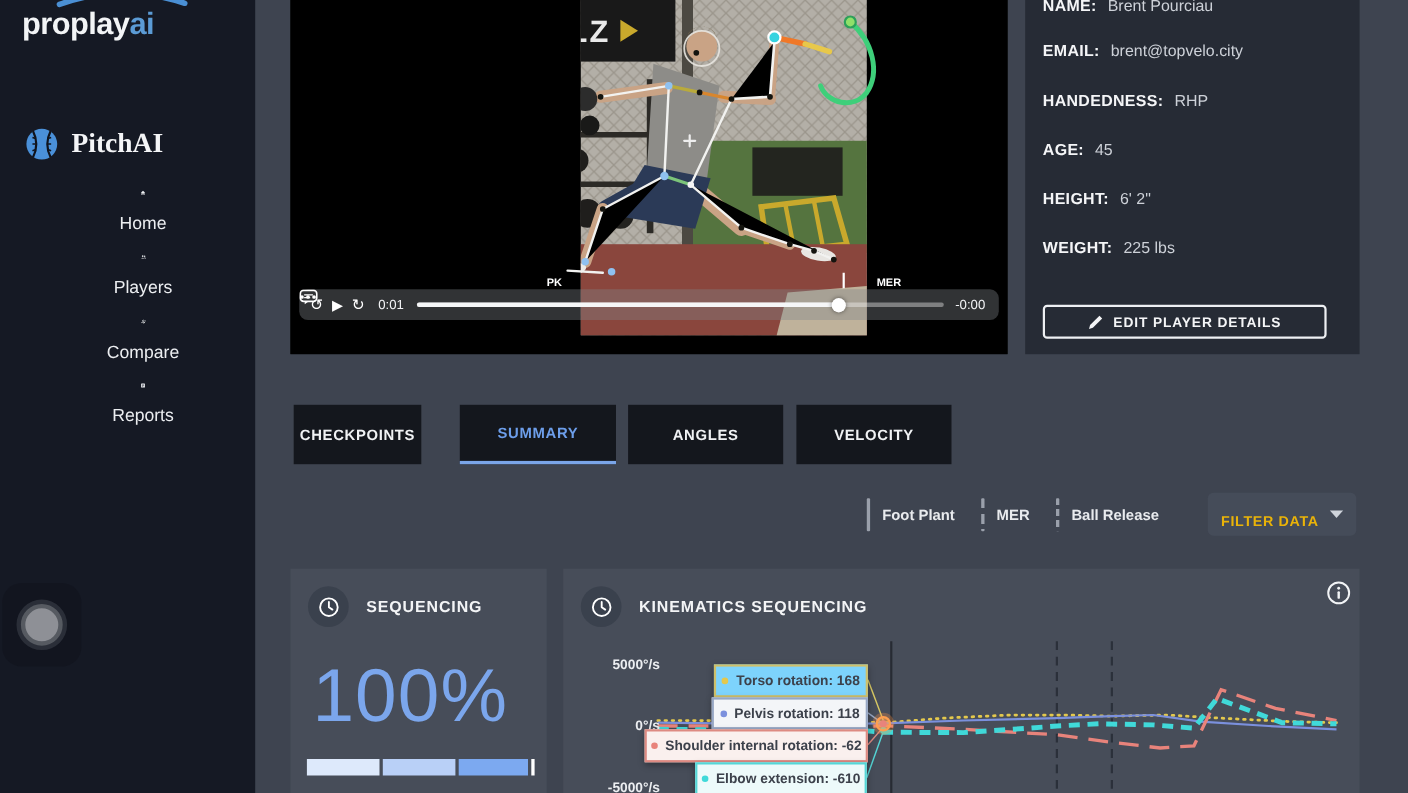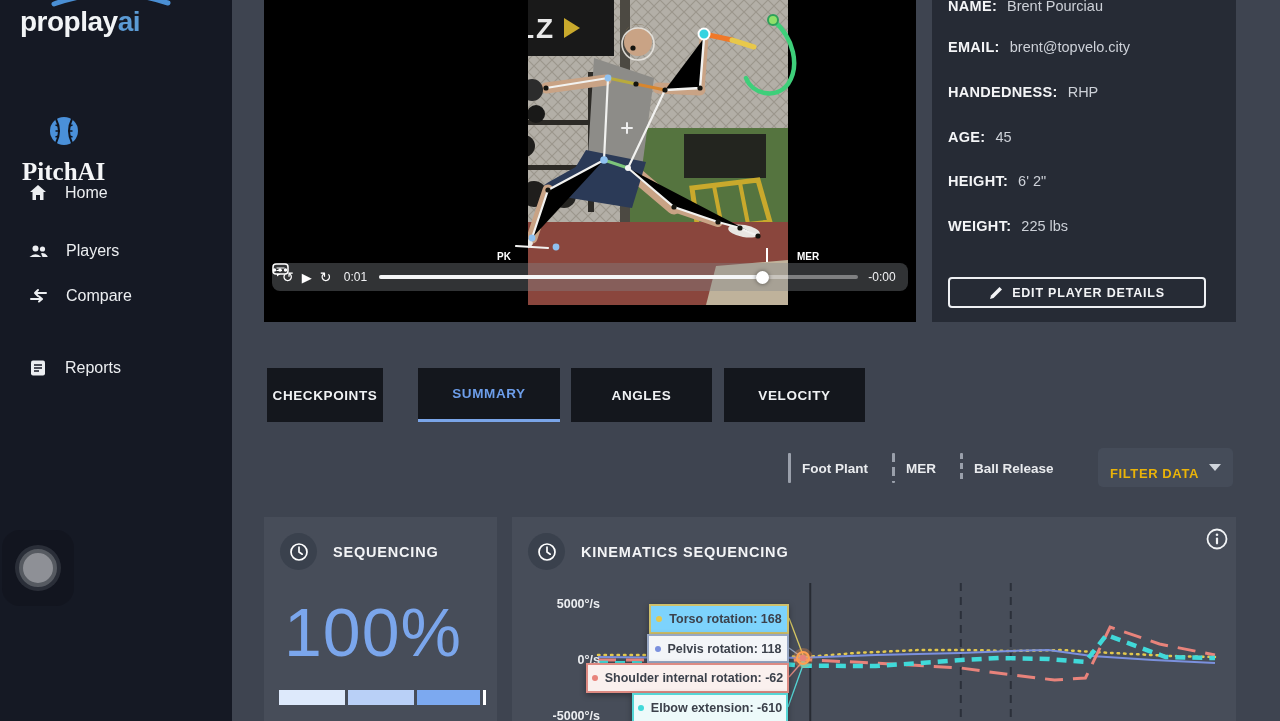--- a/index.html
+++ b/index.html
@@ -5,23 +5,23 @@
   * { margin:0; padding:0; box-sizing:border-box; }
   html,body { background:#2b2f38; }
   body { font-family:"Liberation Sans", sans-serif; }
   .app { position:relative; width:1280px; height:721px; overflow:hidden; background:#3e4450; }
 
   
   .sidebar { position:absolute; left:0; top:0; width:232px; height:721px; background:#151924; overflow:hidden; }
   .logo { position:absolute; left:18px; top:-6px; width:170px; height:52px; }
   .logo-text { position:absolute; left:2px; top:12px; font-size:28px; font-weight:bold; letter-spacing:-0.5px; color:#f2f4f6; }
   .logo-text .ai { color:#5b9bd5; }
-  .brand-row { position:absolute; left:22px; top:115px; display:flex; align-items:center; gap:11px;flex-direction:column; }
+  .brand-row { position:absolute; left:22px; top:115px; display:flex; align-items:center; gap:11px; }
   .brand-name { font-family:"Liberation Serif", serif; font-weight:bold; font-size:25px; color:#f4f5f7; }
-  .nav-item { position:absolute; left:0; width:232px; height:40px; display:flex; align-items:center; gap:17px; padding-left:28px; cursor:pointer; }
+  .nav-item { position:absolute; left:0; width:232px; height:40px; display:flex; align-items:center; gap:17px; padding-left:28px; cursor:pointer;flex-direction:column; }
   .nav-item .lbl { font-size:16px; color:#eceef1; }
   .recorder { position:absolute; left:2px; top:530px; width:72px; height:76px; border-radius:18px; background:rgba(16,19,28,0.55); }
   .recorder .dot { position:absolute; left:17px; top:19px; width:38px; height:38px; border-radius:50%; background:#8e9096; border:4px solid #565a61; box-shadow:0 0 0 4px rgba(90,95,103,0.35); }
 
   
   .video-panel { position:absolute; left:264px; top:0; width:652px; height:322px; background:#000; }
   .video-panel svg { position:absolute; left:0; top:0; }
   .controls { position:absolute; left:8px; top:263px; width:636px; height:28px; border-radius:8px; background:rgba(128,133,140,0.38); display:flex; align-items:center; padding:0 10px; gap:8px; }
   .ctl-glyph { color:#fff; font-size:14px; line-height:1; cursor:pointer; }
   .ctl-play { font-size:13px; }
@@ -117,21 +117,21 @@
     </div>
     <div class="nav-item" style="top:231px">
       <svg width="21" height="20" viewBox="0 0 21 20">
         <circle cx="7.5" cy="7.5" r="3" fill="#eceef1"></circle>
           <circle cx="14.5" cy="8" r="2.6" fill="#eceef1"></circle>
         <path d="M1.5 16 Q 7.5 10.5 13.5 16 Z" fill="#eceef1"></path>
           <path d="M13 12.2 Q 17.5 11 19.8 16 L14.5 16 Z" fill="#eceef1"></path>
       </svg>
       <span class="lbl">Players</span>
     </div>
-    <div class="nav-item" style="top:276px">
+    <div class="nav-item" style="top:290px">
       <svg width="21" height="20" viewBox="0 0 21 20">
         <path d="M18 7 L7 7 M7 7 L10 4 M7 7 L10 10" stroke="#eceef1" stroke-width="2" fill="none" stroke-linecap="round" stroke-linejoin="round"></path>
         <path d="M3 13 L14 13 M14 13 L11 10.5 M14 13 L11 15.5" stroke="#eceef1" stroke-width="2" fill="none" stroke-linecap="round" stroke-linejoin="round"></path>
       </svg>
       <span class="lbl">Compare</span>
     </div>
     <div class="nav-item" style="top:348px">
       <svg width="20" height="20" viewBox="0 0 20 20">
         <rect x="3" y="2.5" width="14" height="15" rx="2" fill="#eceef1"></rect>
         <path d="M6 7 H14 M6 10 H14 M6 13 H11" stroke="#151924" stroke-width="1.6"></path>

